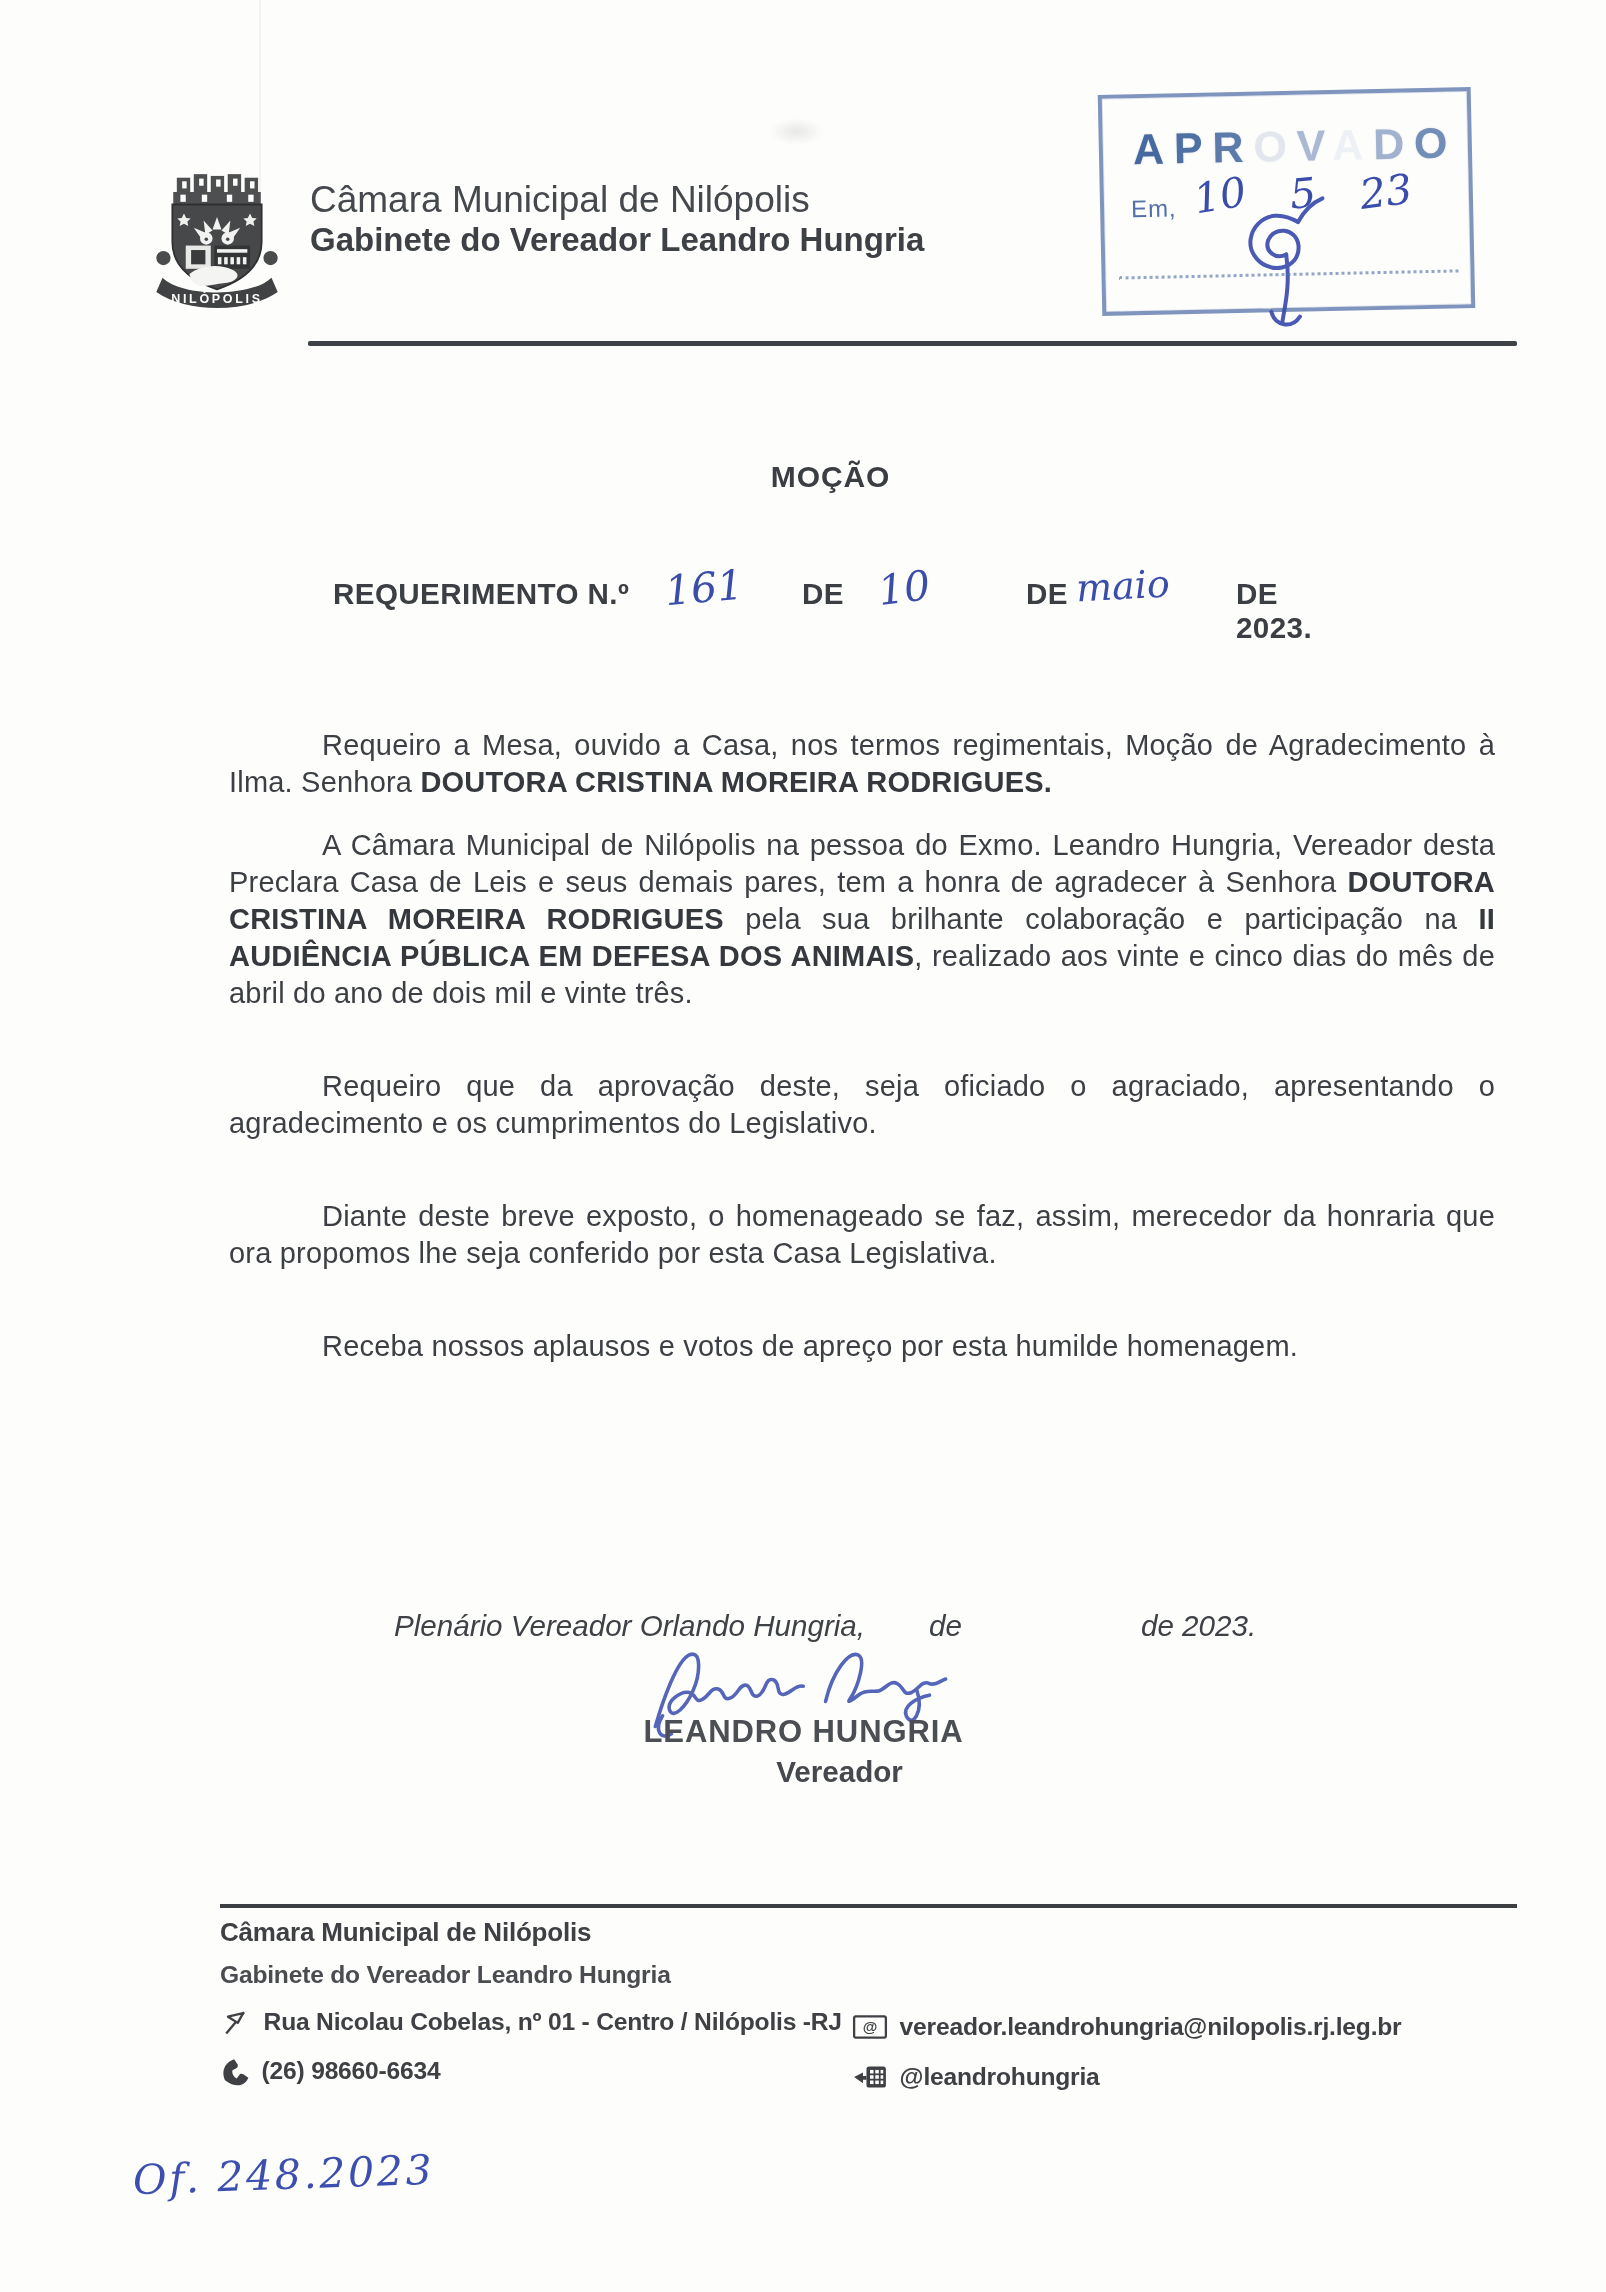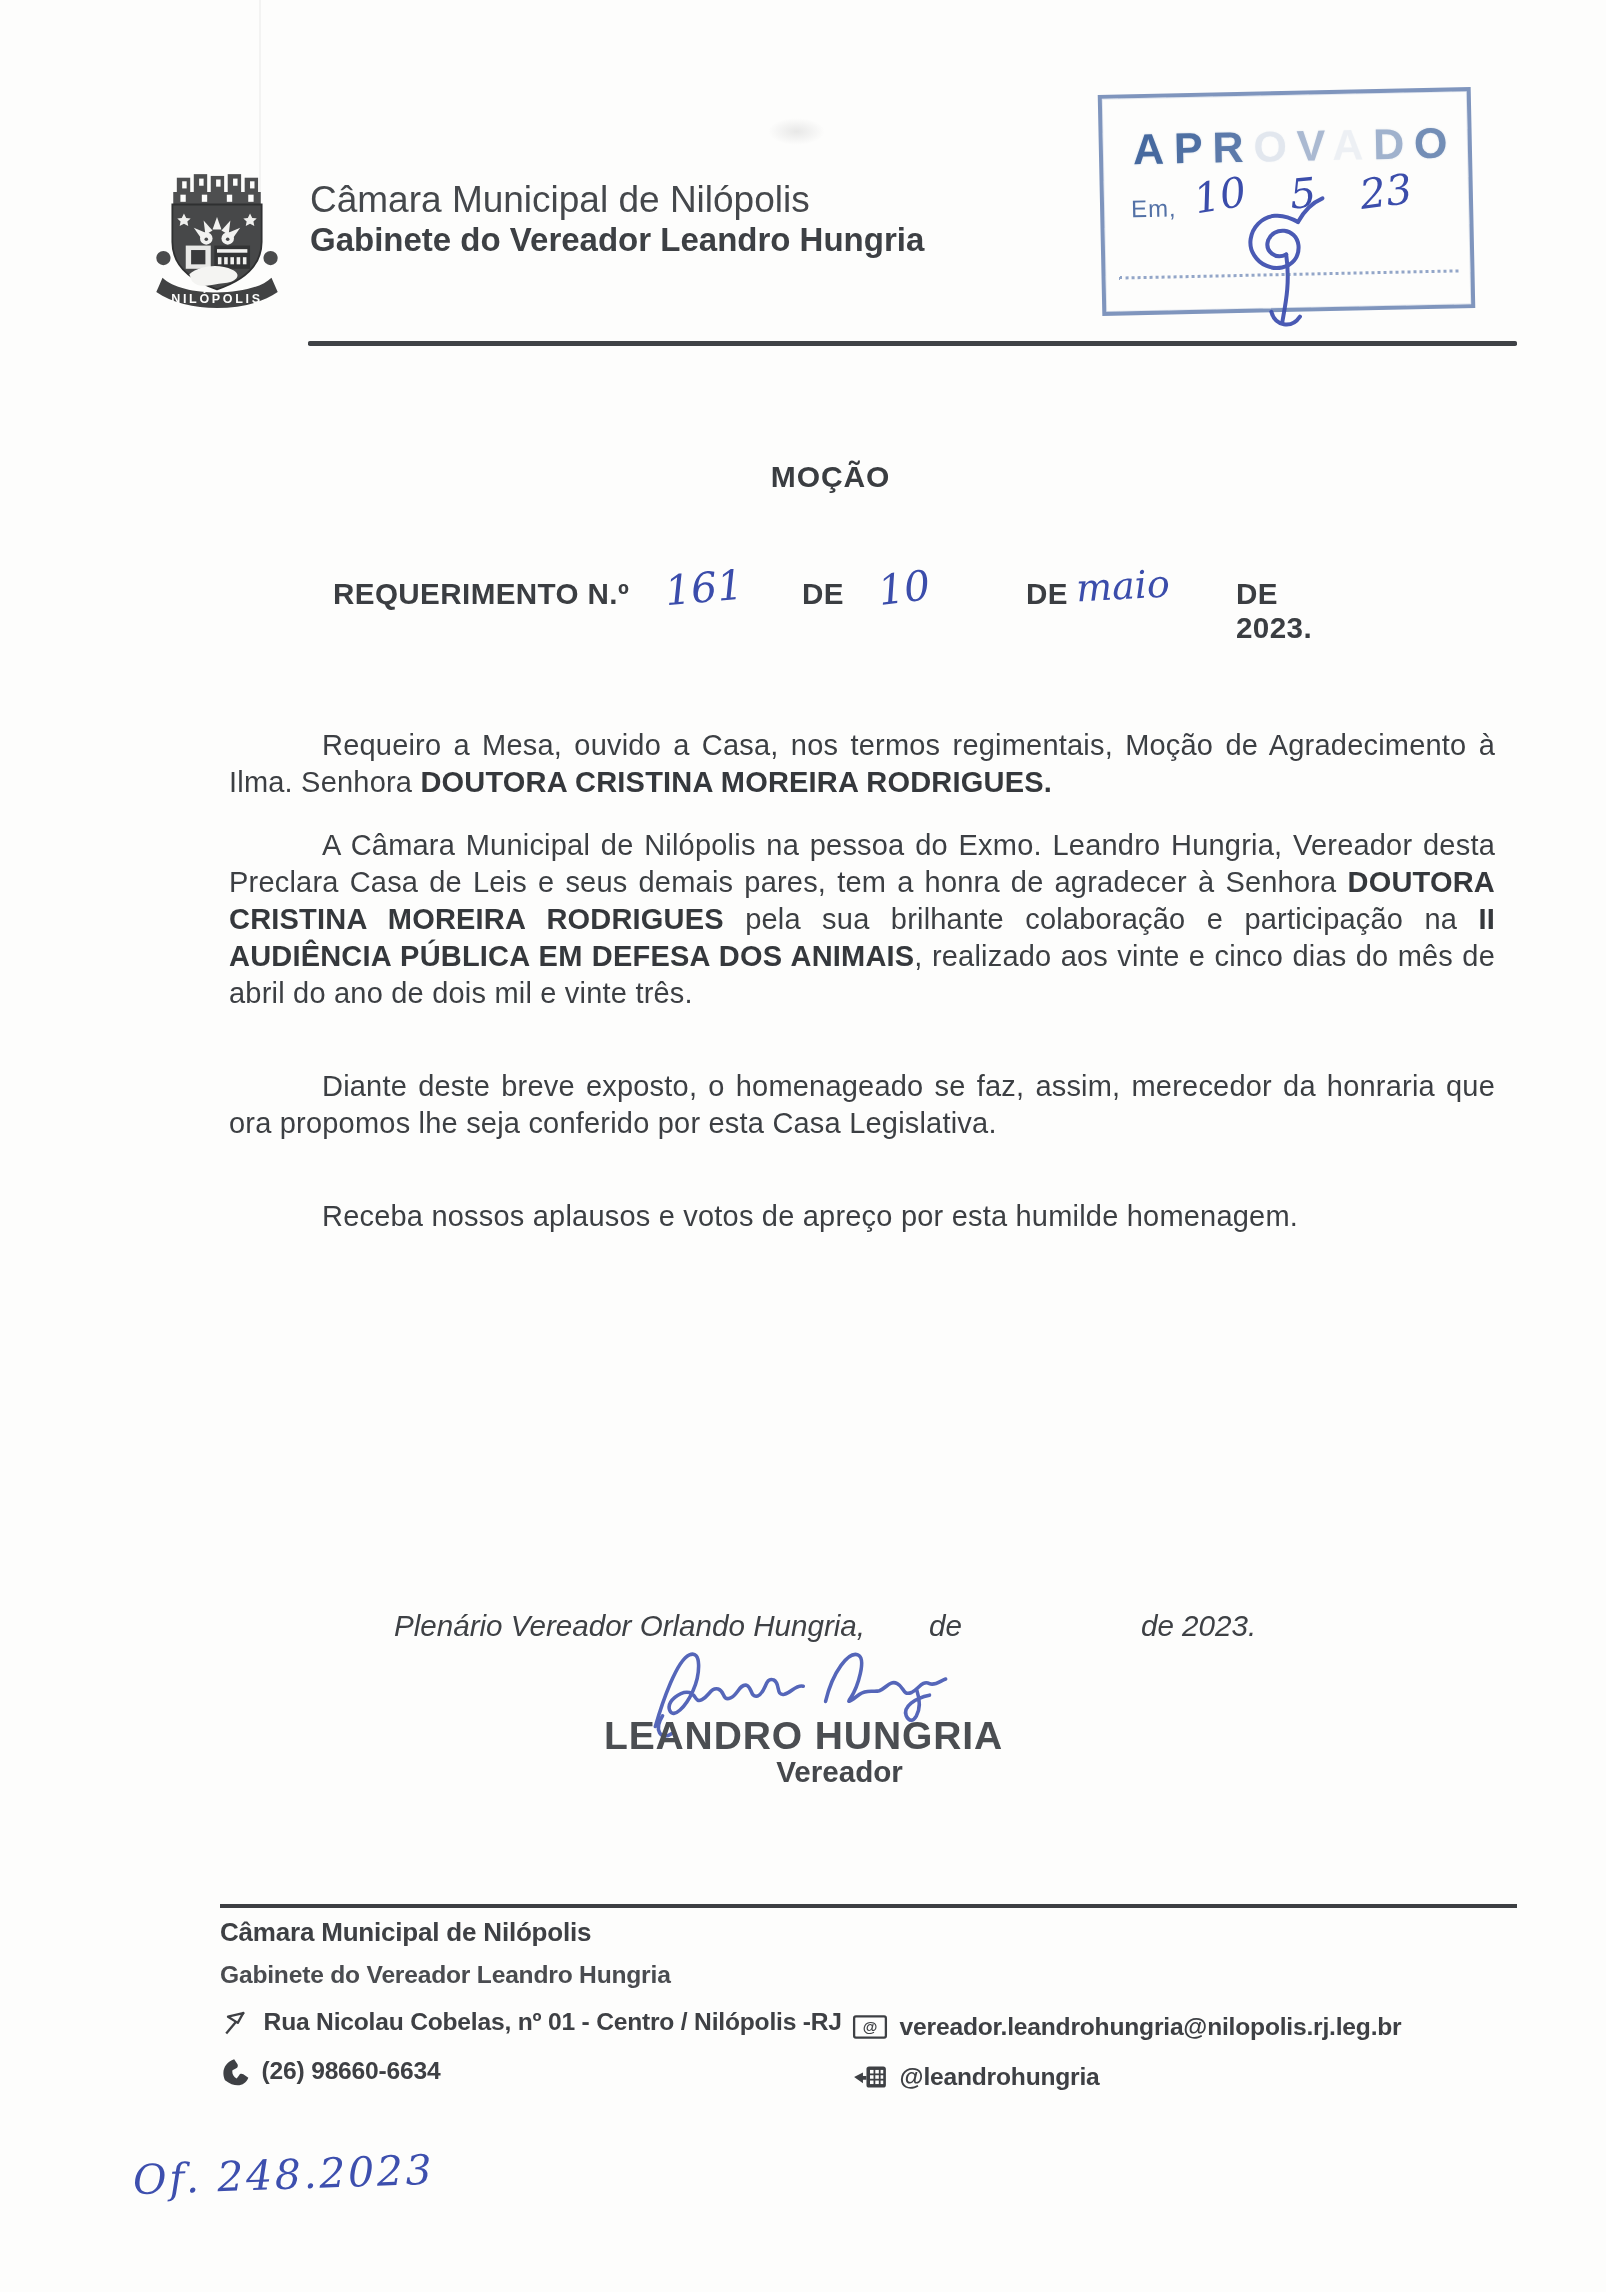--- a/index.html
+++ b/index.html
@@ -54,21 +54,21 @@
   .body-text p{margin:0 0 56px 0; font-size:29px; line-height:37px; text-align:justify;
     text-indent:93px; color:#3c3f43; letter-spacing:0.2px;}
   .body-text p:first-child{margin-bottom:26px;}
   .body-text b{color:#35383c;}
   
   .plenario{position:absolute; left:394px; top:1569px; font-size:29.6px; font-style:italic; color:#3e4145; white-space:nowrap;margin-top:40px;}
   .plenario .gap1{display:inline-block; width:64px;}
   .plenario .gap2{display:inline-block; width:179px;}
   .signature-svg{position:absolute; left:650px; top:1644px; width:301px; height:97px; overflow:visible;}
   .sig-name{position:absolute; top:1714px; left:0; width:1607px; text-align:center;
-    font-size:39px; font-weight:bold; color:#4b4e52; letter-spacing:0.9px;}
+    font-size:31px; font-weight:bold; color:#4b4e52; letter-spacing:0.9px;}
   .sig-role{position:absolute; top:1755px; left:36px; width:1607px; text-align:center;
     font-size:29.6px; font-weight:bold; color:#45484c;}
   
   .footer-rule{position:absolute; left:220px; top:1904px; width:1297px; height:3.6px; background:#3d3f43;}
   .footer{position:absolute; left:220px; top:1917px; width:1308px; font-weight:bold; color:#3e4044; letter-spacing:-0.2px;}
   .f-org{font-size:26px; margin-bottom:12.5px;}
   .f-office{font-size:24.6px; color:#4a4c50; margin-bottom:14.3px;}
   .f-grid{position:relative;}
   .f-row{display:flex; align-items:center; gap:11.6px; font-size:24.6px; height:38px; margin-bottom:11.6px;}
   .f-col-right{position:absolute; left:632px; top:5.4px;}
@@ -168,20 +168,21 @@
     <span class="print req-de1">DE</span>
     <span class="hand req-day">10</span>
     <span class="print req-de2">DE</span>
     <span class="hand req-month">maio</span>
     <span class="print req-de3">DE 2023.</span>
   </div>
 
   <div class="body-text">
       <p><span>Requeiro a Mesa, ouvido a Casa, nos termos regimentais, Moção de Agradecimento à Ilma. Senhora </span><b>DOUTORA CRISTINA MOREIRA RODRIGUES.</b></p>
       <p><span>A Câmara Municipal de Nilópolis na pessoa do Exmo. Leandro Hungria, Vereador desta Preclara Casa de Leis e seus demais pares, tem a honra de agradecer à Senhora </span><b>DOUTORA CRISTINA MOREIRA RODRIGUES</b><span> pela sua brilhante colaboração e participação na </span><b>II AUDIÊNCIA PÚBLICA EM DEFESA DOS ANIMAIS</b><span>, realizado aos vinte e cinco dias do mês de abril do ano de dois mil e vinte três.</span></p>
+      <p><span>Requeiro que da aprovação deste, seja oficiado o agraciado, apresentando o agradecimento e os cumprimentos do Legislativo.</span></p>
       <p><span>Diante deste breve exposto, o homenageado se faz, assim, merecedor da honraria que ora propomos lhe seja conferido por esta Casa Legislativa.</span></p>
       <p><span>Receba nossos aplausos e votos de apreço por esta humilde homenagem.</span></p>
     </div>
 
   <div class="plenario">
     <span>Plenário Vereador Orlando Hungria,</span><span class="gap1"></span><span>de</span><span class="gap2"></span><span>de 2023.</span>
   </div>
 
   <svg class="signature-svg" viewBox="0 0 336 108">
     <g fill="none" stroke="#4356b2" stroke-width="4" stroke-linecap="round" opacity=".9">

